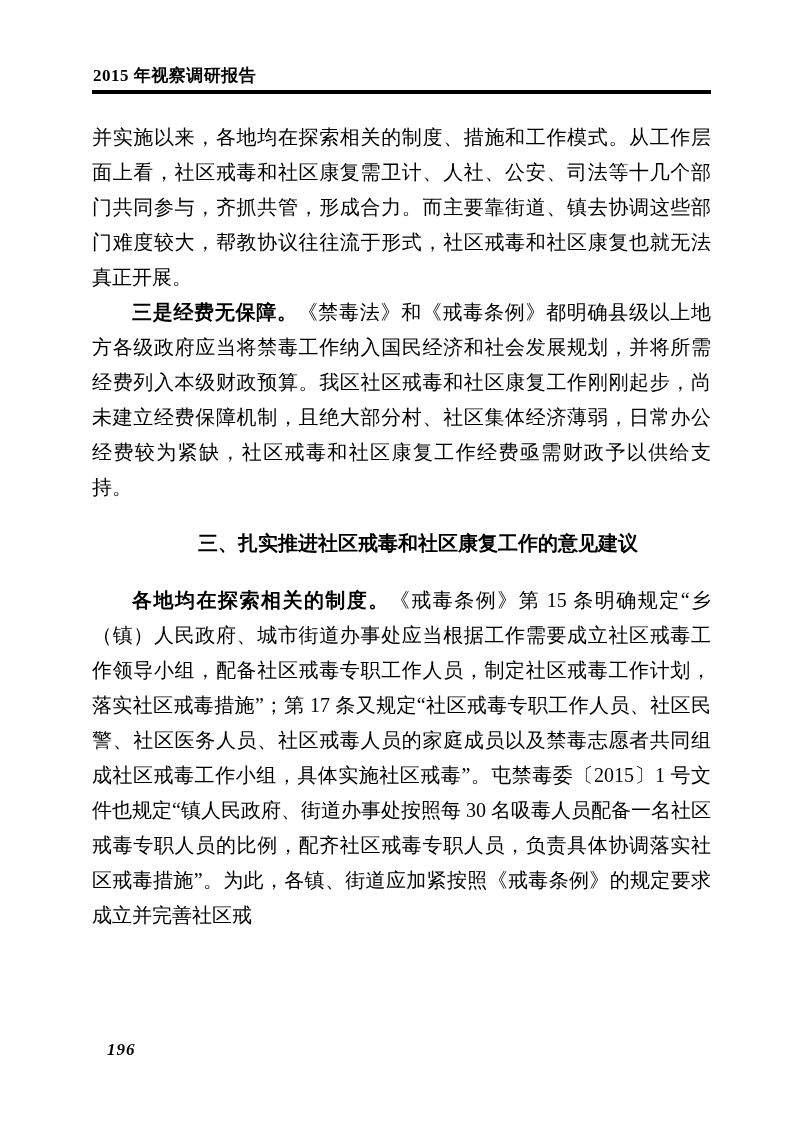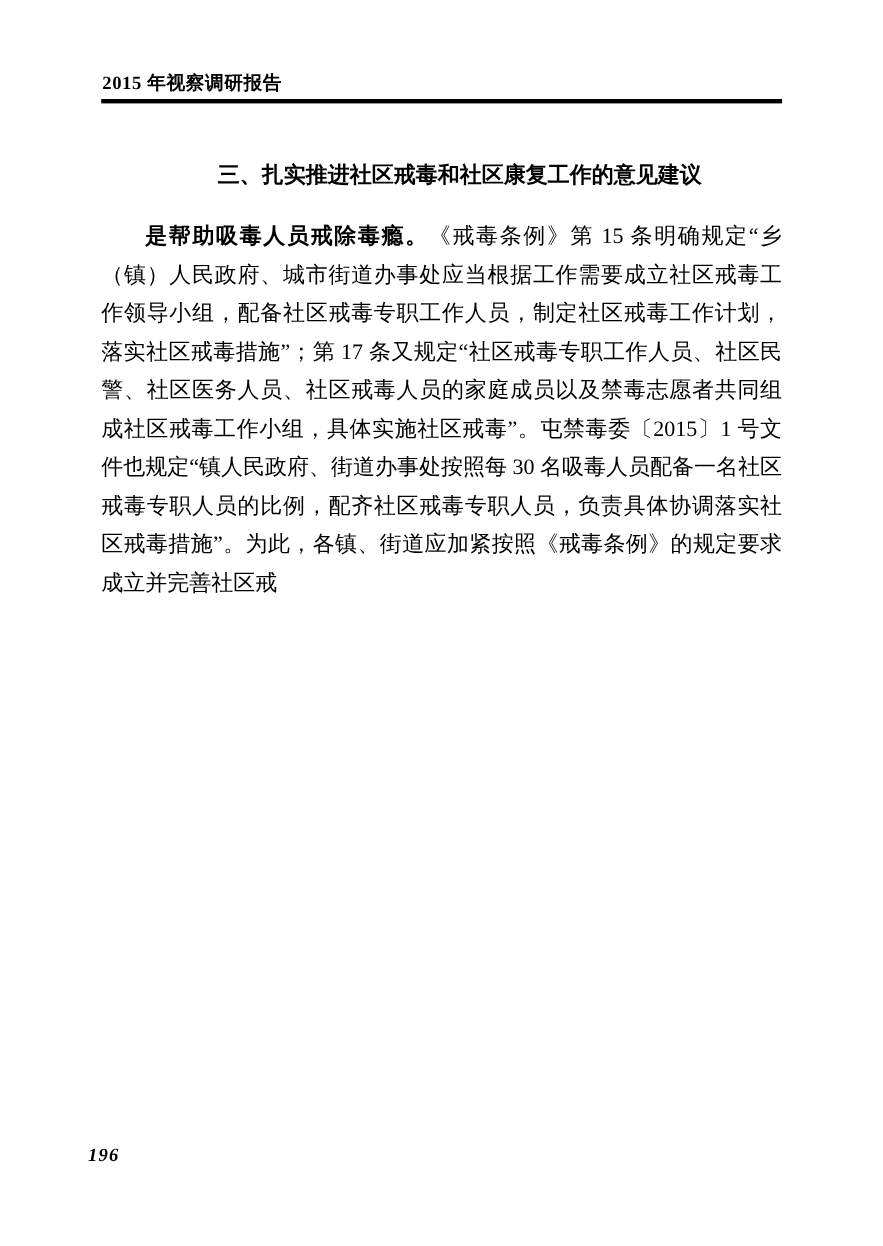--- a/index.html
+++ b/index.html
@@ -57,38 +57,40 @@
     margin: 21px 0 22px 0;
     padding-left: 33px;
     font-family: "DejaVu Sans", "Liberation Sans", sans-serif;
     font-size: 20px;
     line-height: 35px;
     font-weight: bold;
     text-align: center;
   }
   .page-number {
     position: absolute;
-    left: 80px;
+    left: 107px;
     top: 1040px;
     font-size: 17px;
     font-weight: bold;
     font-style: italic;
     letter-spacing: 1px;
   }
 </style>
 </head>
 <body>
 
 <div class="page">
 
   <div>
     <div class="header-title">2015 年视察调研报告</div>
     <div class="header-rule"></div>
   </div>
 
   <div class="doc-content" id="doc-content">
+      <p class="body-para"><span>并实施以来，各地均在探索相关的制度、措施和工作模式。从工作层面上看，社区戒毒和社区康复需卫计、人社、公安、司法等十几个部门共同参与，齐抓共管，形成合力。而主要靠街道、镇去协调这些部门难度较大，帮教协议往往流于形式，社区戒毒和社区康复也就无法真正开展。</span></p>
+      <p class="body-para indent"><span class="lead-bold">三是经费无保障。</span><span>《禁毒法》和《戒毒条例》都明确县级以上地方各级政府应当将禁毒工作纳入国民经济和社会发展规划，并将所需经费列入本级财政预算。我区社区戒毒和社区康复工作刚刚起步，尚未建立经费保障机制，且绝大部分村、社区集体经济薄弱，日常办公经费较为紧缺，社区戒毒和社区康复工作经费亟需财政予以供给支持。</span></p>
       <h2 class="section-heading">三、扎实推进社区戒毒和社区康复工作的意见建议</h2>
-      <p class="body-para indent"><span class="lead-bold">是帮助吸毒人员戒除毒瘾。</span><span>《戒毒条例》第 15 条明确规定“乡（镇）人民政府、城市街道办事处应当根据工作需要成立社区戒毒工作领导小组，配备社区戒毒专职工作人员，制定社区戒毒工作计划，落实社区戒毒措施”；第 17 条又规定“社区戒毒专职工作人员、社区民警、社区医务人员、社区戒毒人员的家庭成员以及禁毒志愿者共同组成社区戒毒工作小组，具体实施社区戒毒”。屯禁毒委〔2015〕1 号文件也规定“镇人民政府、街道办事处按照每 30 名吸毒人员配备一名社区戒毒专职人员的比例，配齐社区戒毒专职人员，负责具体协调落实社区戒毒措施”。为此，各镇、街道应加紧按照《戒毒条例》的规定要求成立并完善社区戒</span></p>
+      <p class="body-para indent"><span class="lead-bold">各地均在探索相关的制度。</span><span>《戒毒条例》第 15 条明确规定“乡（镇）人民政府、城市街道办事处应当根据工作需要成立社区戒毒工作领导小组，配备社区戒毒专职工作人员，制定社区戒毒工作计划，落实社区戒毒措施”；第 17 条又规定“社区戒毒专职工作人员、社区民警、社区医务人员、社区戒毒人员的家庭成员以及禁毒志愿者共同组成社区戒毒工作小组，具体实施社区戒毒”。屯禁毒委〔2015〕1 号文件也规定“镇人民政府、街道办事处按照每 30 名吸毒人员配备一名社区戒毒专职人员的比例，配齐社区戒毒专职人员，负责具体协调落实社区戒毒措施”。为此，各镇、街道应加紧按照《戒毒条例》的规定要求成立并完善社区戒</span></p>
     </div>
 
   <div class="page-number">196</div>
 
 </div>
 
 </body></html>

